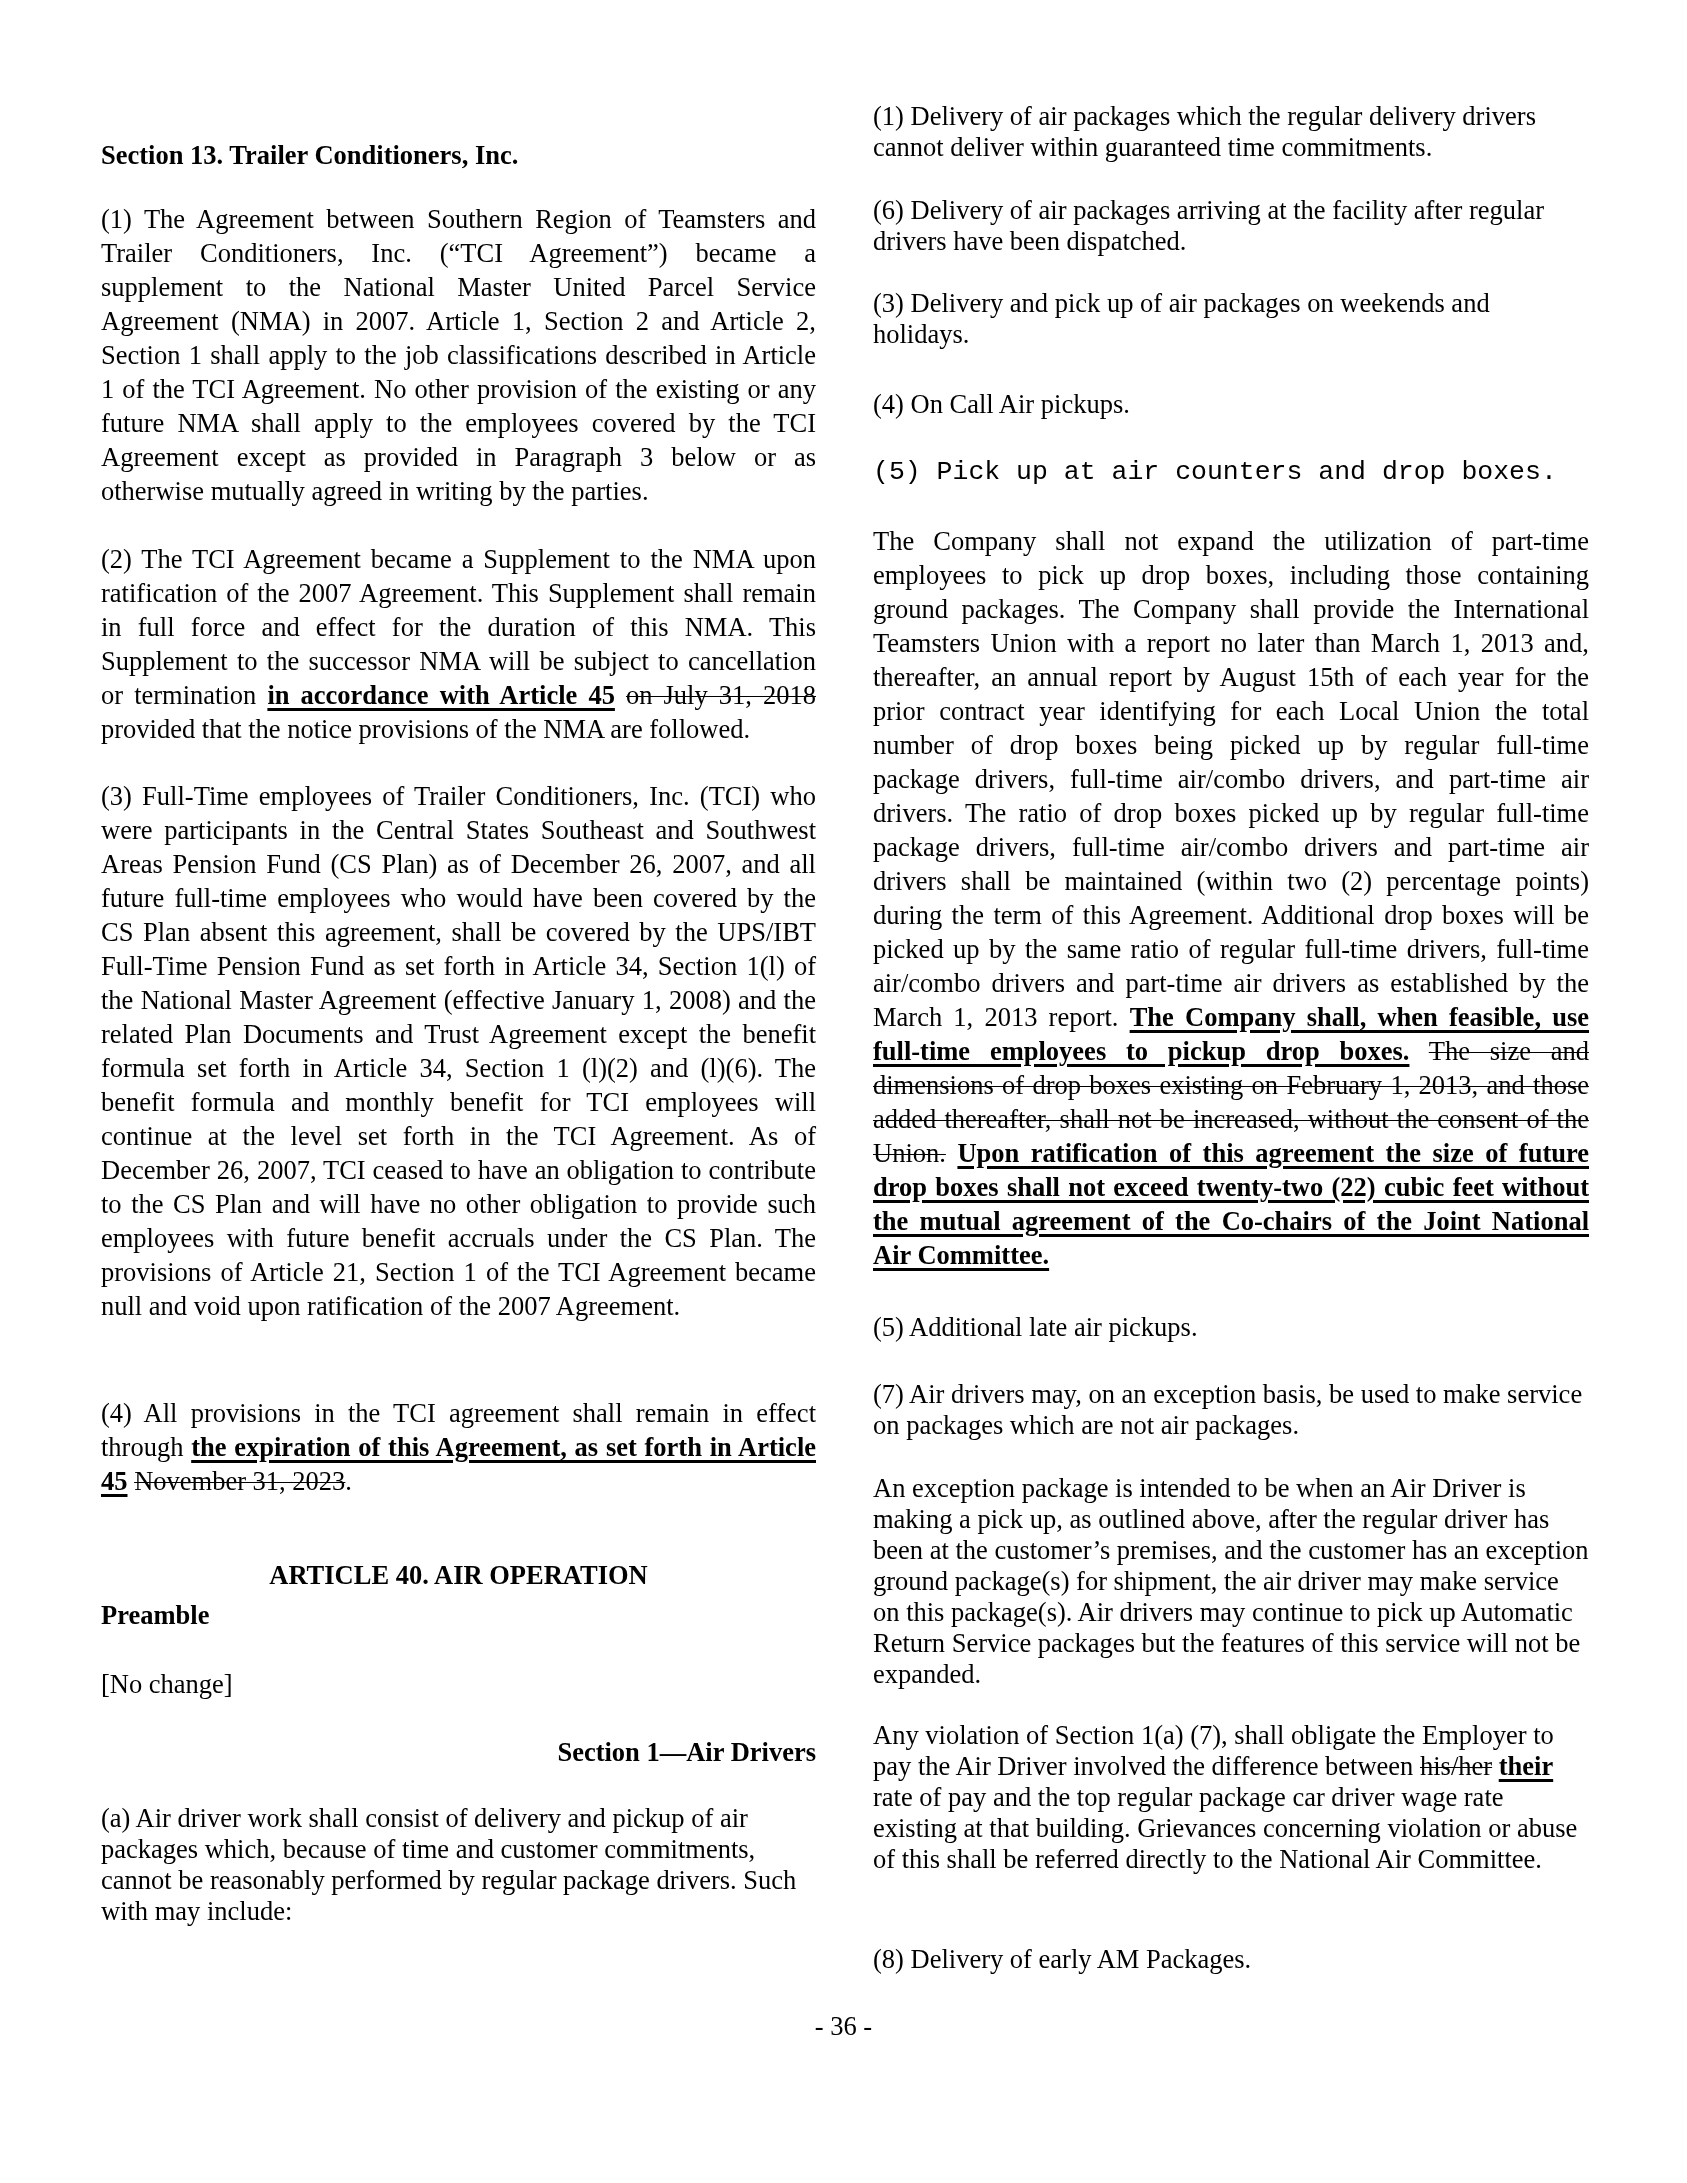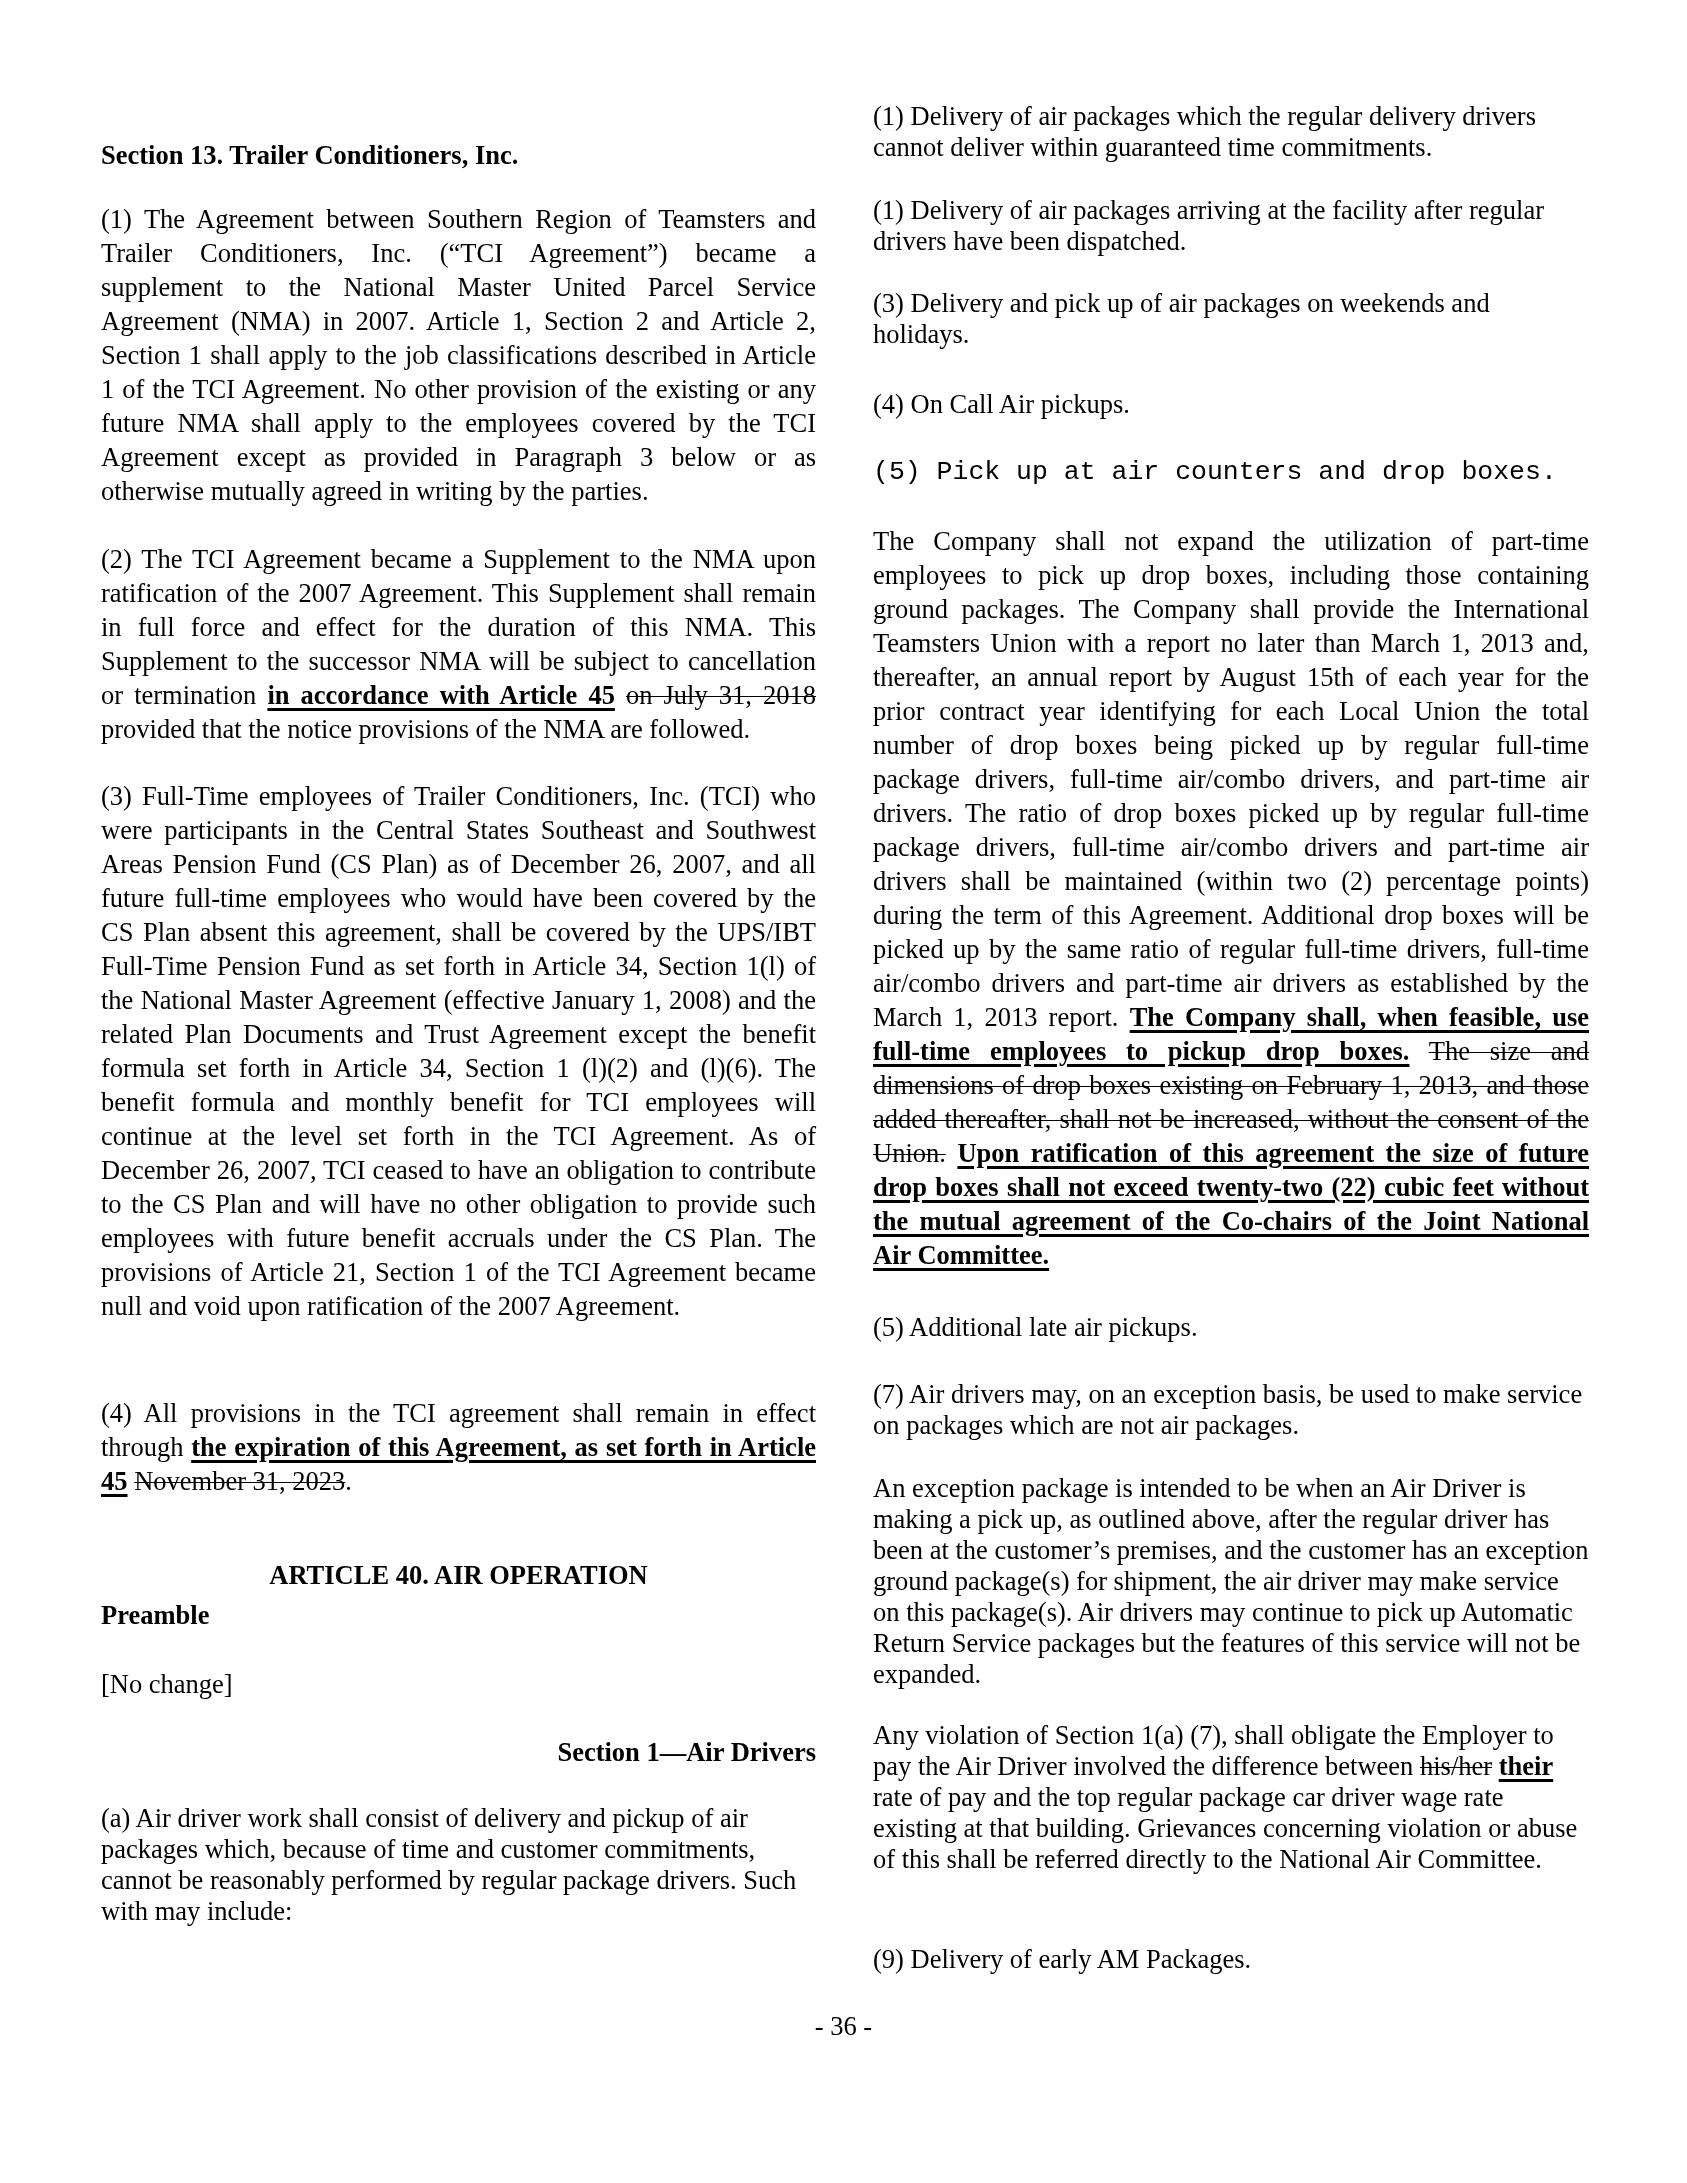--- a/index.html
+++ b/index.html
@@ -37,31 +37,31 @@
 
   <p class="p" style="top:1667px;">[No change]</p>
 
   <p class="p h" style="top:1735px;text-align:right;">Section 1—Air Drivers</p>
 
   <p class="p tight" style="top:1803px;">(a) Air driver work shall consist of delivery and pickup of air packages which, because of time and customer commitments, cannot be reasonably performed by regular package drivers. Such with may include:</p>
 </div>
 
 <div id="right-col" class="col">
   <p class="p tight" style="top:101px;">(1) Delivery of air packages which the regular delivery drivers cannot deliver within guaranteed time commitments.</p>
-  <p class="p tight" style="top:195px;">(1) Delivery of air packages arriving at the facility after regular drivers have been dispatched.</p>
+  <p class="p tight" style="top:195px;">(6) Delivery of air packages arriving at the facility after regular drivers have been dispatched.</p>
   <p class="p tight" style="top:288px;">(3) Delivery and pick up of air packages on weekends and holidays.</p>
   <p class="p tight" style="top:389px;">(4) On Call Air pickups.</p>
   <p class="p tight" style="top:457px;font-family:Liberation Mono, monospace;">(5) Pick up at air counters and drop boxes.</p>
 
   <p class="p just" style="top:524px;"><span>The Company shall not expand the utilization of part-time employees to pick up drop boxes, including those containing ground packages. The Company shall provide the International Teamsters Union with a report no later than March 1, 2013 and, thereafter, an annual report by August 15th of each year for the prior contract year identifying for each Local Union the total number of drop boxes being picked up by regular full-time package drivers, full-time air/combo drivers, and part-time air drivers. The ratio of drop boxes picked up by regular full-time package drivers, full-time air/combo drivers and part-time air drivers shall be maintained (within two (2) percentage points) during the term of this Agreement. Additional drop boxes will be picked up by the same ratio of regular full-time drivers, full-time air/combo drivers and part-time air drivers as established by the March 1, 2013 report. </span><span class="ins">The Company shall, when feasible, use full-time employees to pickup drop boxes.</span> <span class="del">The size and dimensions of drop boxes existing on February 1, 2013, and those added thereafter, shall not be increased, without the consent of the Union.</span> <span class="ins">Upon ratification of this agreement the size of future drop boxes shall not exceed twenty-two (22) cubic feet without the mutual agreement of the Co-chairs of the Joint National Air Committee.</span></p>
 
   <p class="p tight" style="top:1312px;">(5) Additional late air pickups.</p>
   <p class="p tight" style="top:1379px;">(7) Air drivers may, on an exception basis, be used to make service on packages which are not air packages.</p>
 
   <p class="p tight" style="top:1473px;">An exception package is intended to be when an Air Driver is making a pick up, as outlined above, after the regular driver has been at the customer’s premises, and the customer has an exception ground package(s) for shipment, the air driver may make service on this package(s). Air drivers may continue to pick up Automatic Return Service packages but the features of this service will not be expanded.</p>
 
   <p class="p tight" style="top:1720px;"><span>Any violation of Section 1(a) (7), shall obligate the Employer to pay the Air Driver involved the difference between </span><span class="del">his/her</span> <span class="ins">their</span><span> rate of pay and the top regular package car driver wage rate existing at that building. Grievances concerning violation or abuse of this shall be referred directly to the National Air Committee.</span></p>
 
-  <p class="p tight" style="top:1944px;">(9) Delivery of early AM Packages.</p>
+  <p class="p tight" style="top:1944px;">(8) Delivery of early AM Packages.</p>
 </div>
 
 <div id="page-number">- 36 -</div>
 
 
 </body></html>

